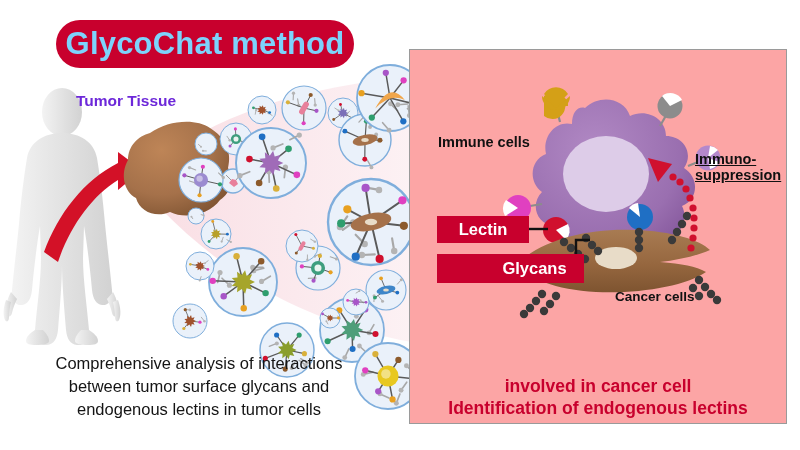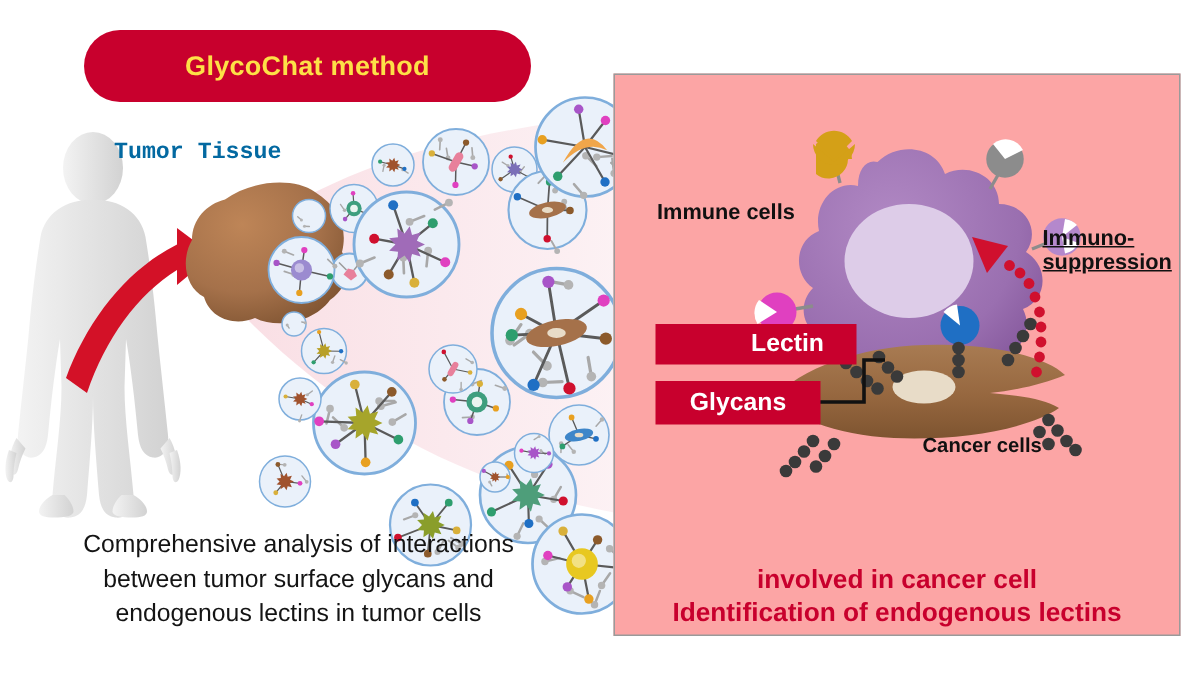--- a/index.html
+++ b/index.html
@@ -7,34 +7,34 @@
        font-family:"Liberation Sans", sans-serif;}
   #stage{position:relative;width:800px;height:450px;background:#ffffff;}
 
   
   .title-pill{
     position:absolute;left:56px;top:20px;width:298px;height:48px;
     background:#C8002D;border-radius:24px;
     display:flex;align-items:center;justify-content:center;
   }
   .title-pill span{
-    color:#fde047;font-size:18px;font-weight:bold;letter-spacing:.2px;
+    color:#7dd3fc;font-size:31px;font-weight:bold;letter-spacing:.2px;
   }
 
   
   .left-caption{
     position:absolute;left:4px;top:352px;width:390px;
     text-align:center;color:#141414;
     font-size:16.5px;font-weight:normal;line-height:1.38;
   }
 
   
   .tumor-label{
     position:absolute;left:76px;top:92px;
-    font-size:15.5px;font-weight:bold;color:#0369a1;white-space:nowrap;font-family:Liberation Mono, monospace;
+    font-size:15.5px;font-weight:bold;color:#6d28d9;white-space:nowrap;
   }
 
   
   .panel{
     position:absolute;left:409px;top:49px;width:378px;height:375px;
     background:#fca5a5;border:1.6px solid #9a9a9a;box-sizing:border-box;
     overflow:hidden;
   }
   .panel-caption{
     position:absolute;left:0;right:0;top:325px;
@@ -51,22 +51,22 @@
   }
   .lbl-immsup{
     position:absolute;left:285px;top:101px;
     font-size:14.5px;font-weight:bold;color:#111;line-height:1.12;text-decoration:underline;
   }
   .tag{
     position:absolute;background:#C8002D;color:#fff;
     font-size:16.5px;font-weight:bold;
     display:flex;align-items:center;justify-content:center;
   }
-  .tag-lectin{left:27px;top:166px;width:92px;height:27px;padding-left:42px;}
-  .tag-glycans{left:27px;top:204px;width:110px;height:29px;}
+  .tag-lectin{left:27px;top:166px;width:92px;height:27px;}
+  .tag-glycans{left:27px;top:204px;width:99px;height:29px;padding-left:48px;}
 
   svg{display:block;}
   .abs{position:absolute;left:0;top:0;}
 </style>
 </head>
 <body>
 
 <div id="stage">
 
   <svg class="abs" width="800" height="450" viewBox="0 0 800 450">

